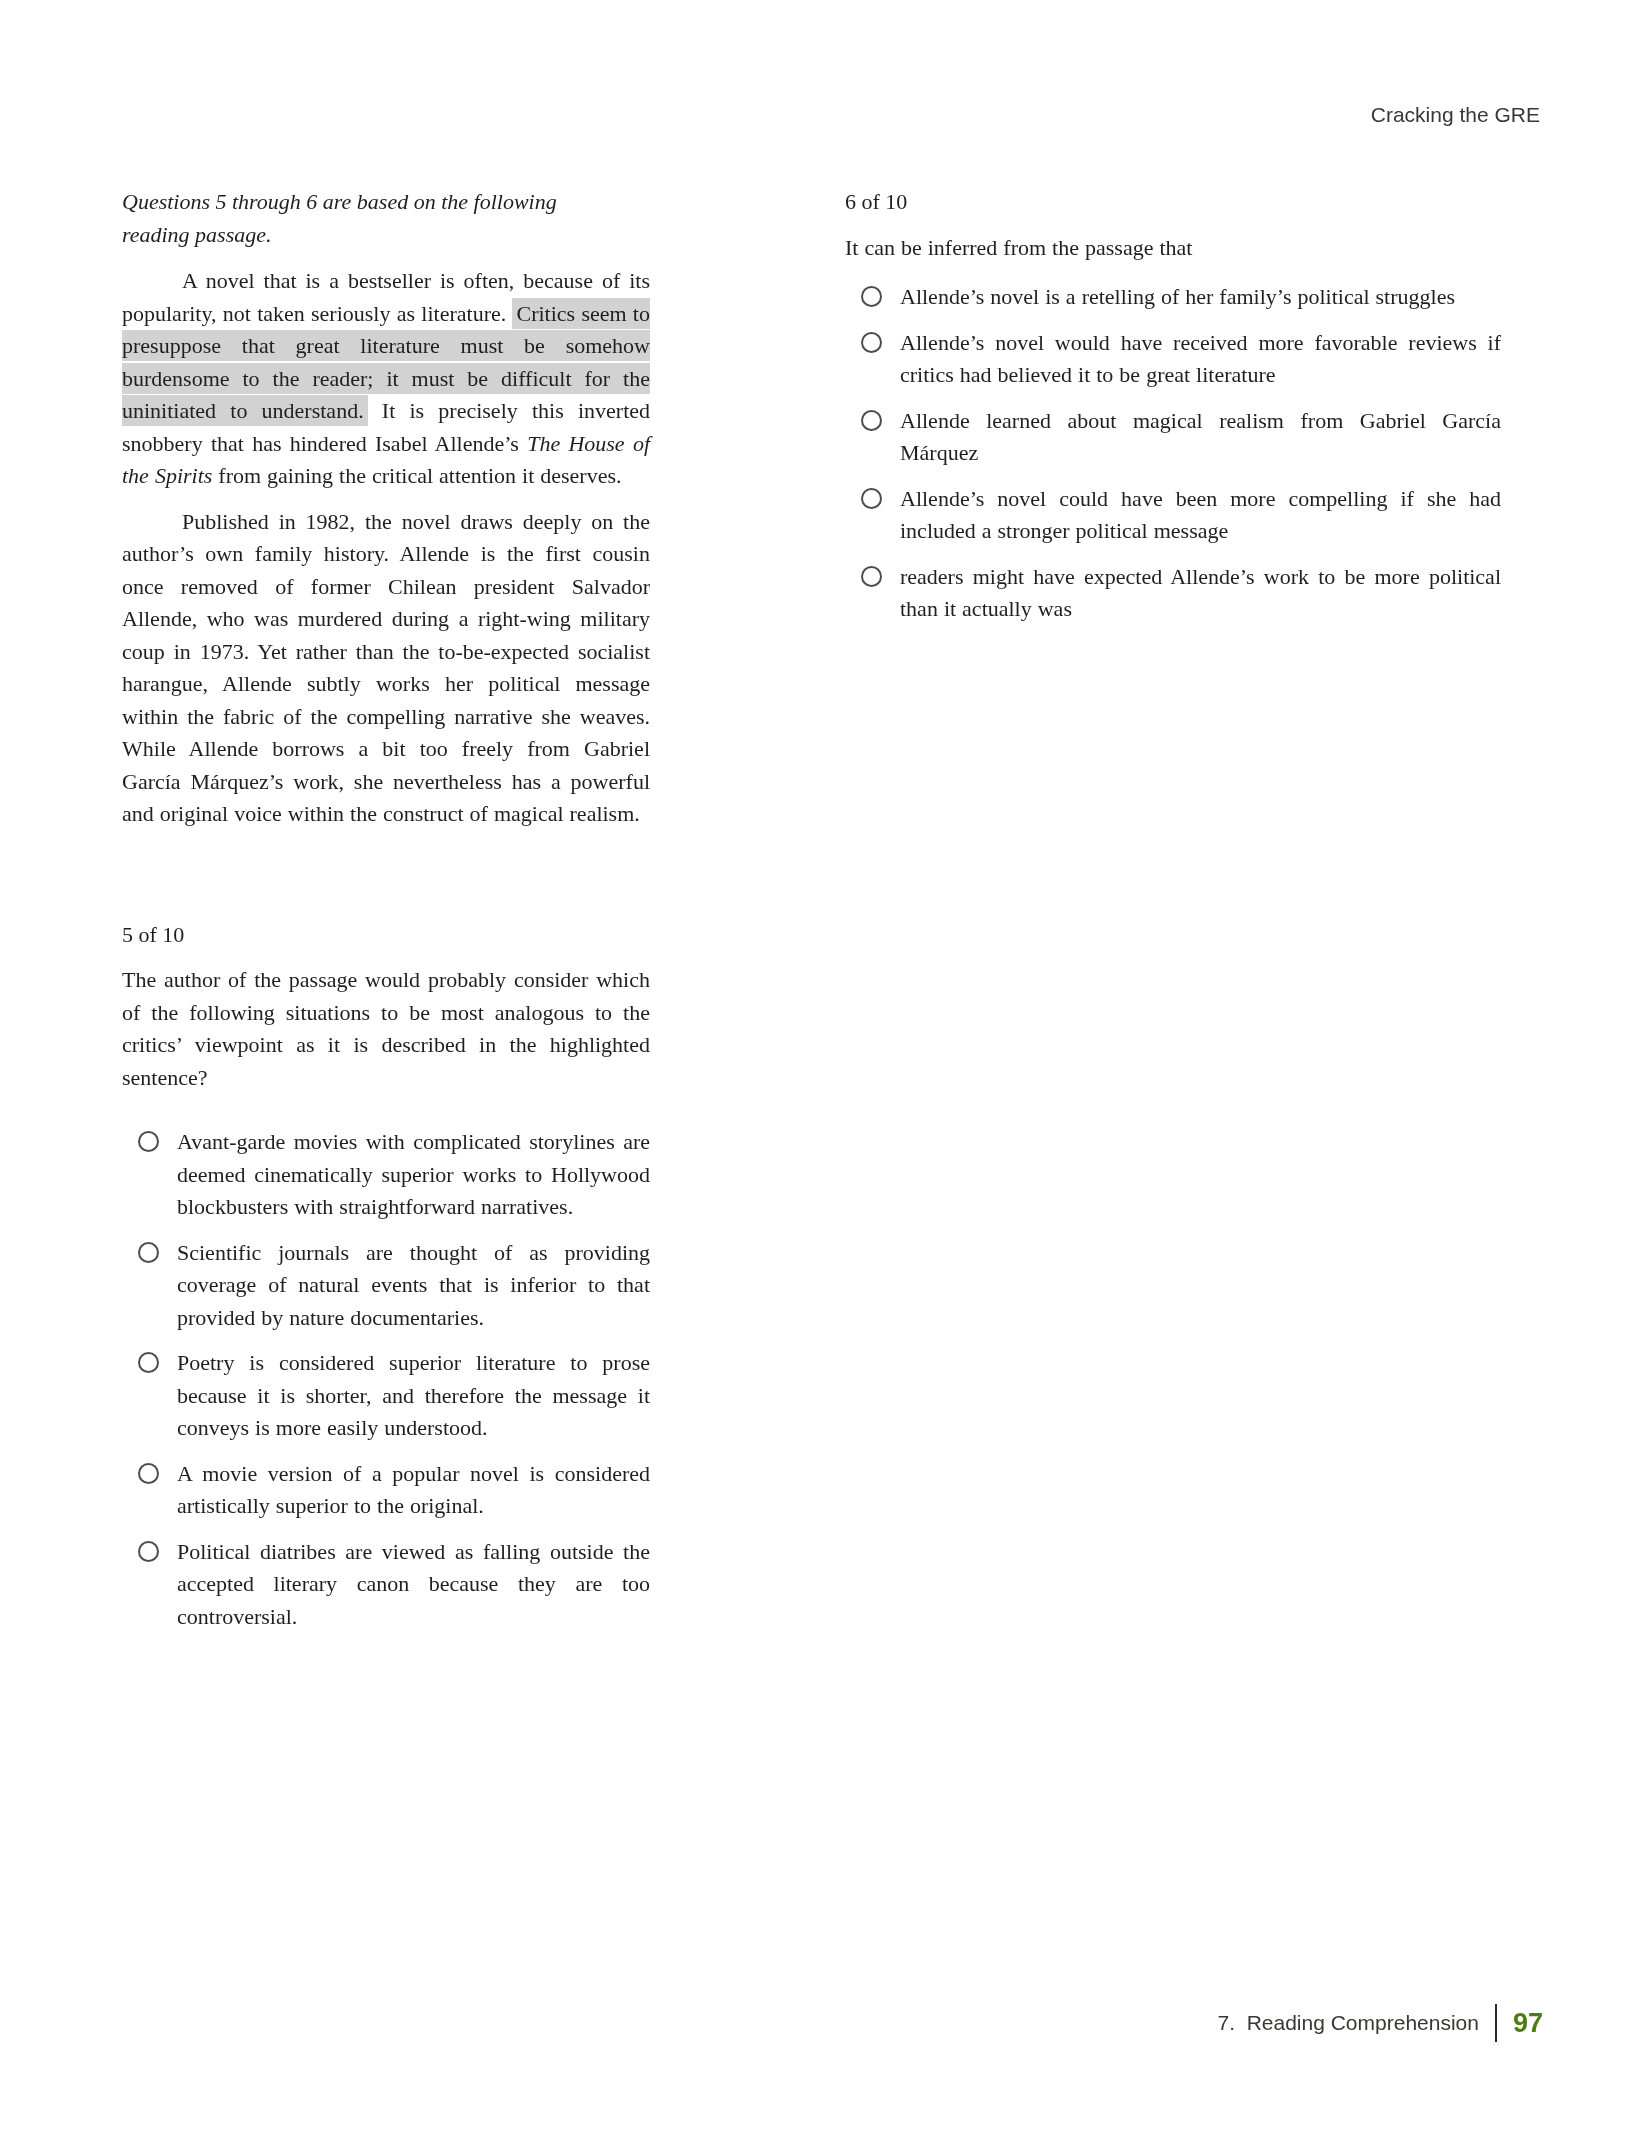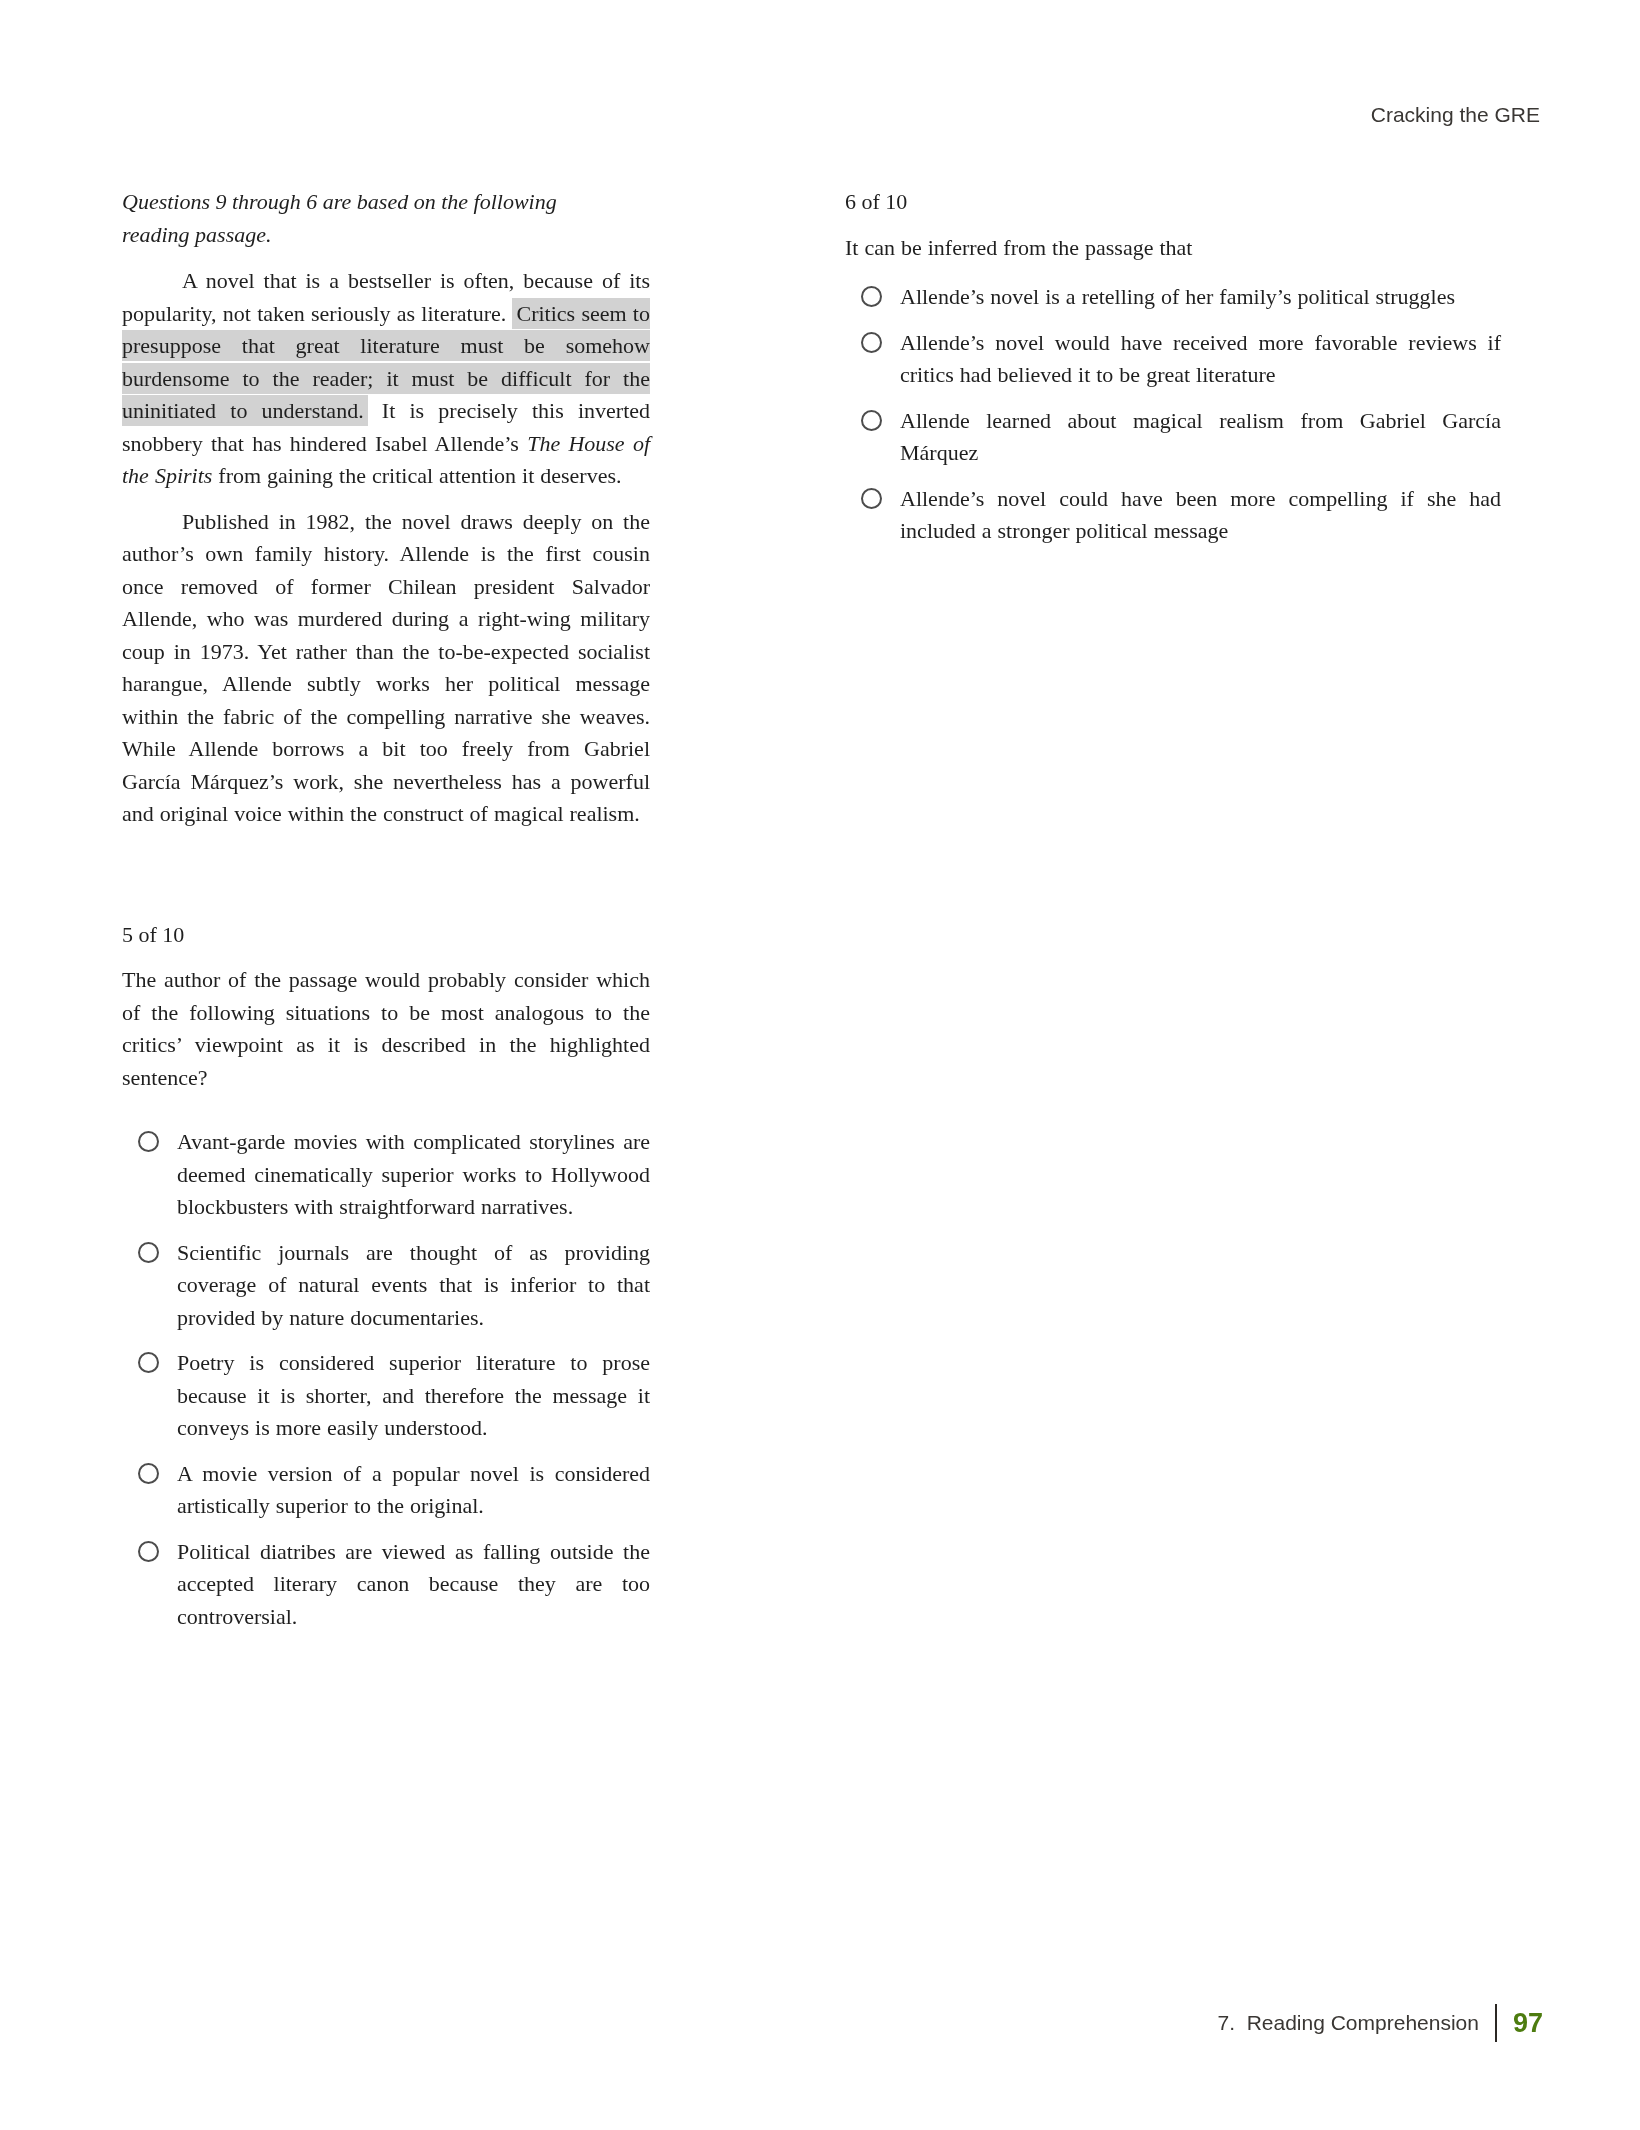--- a/index.html
+++ b/index.html
@@ -108,21 +108,21 @@
 </style>
 </head>
 <body>
 
 <div class="page">
 
   <div class="running-head">Cracking the GRE</div>
 
   <div class="col-left">
 
-    <p class="intro">Questions 9 through 6 are based on the following reading passage.</p>
+    <p class="intro">Questions 5 through 6 are based on the following reading passage.</p>
 
     <p class="para"><span>A novel that is a bestseller is often, because of its popularity, not taken seriously as literature. </span><span class="hl">Critics seem to presuppose that great literature must be somehow burdensome to the reader; it must be difficult for the uninitiated to understand.</span><span> It is precisely this inverted snobbery that has hindered Isabel Allende’s </span><span class="book-title">The House of the Spirits</span><span> from gaining the critical attention it deserves.</span></p>
 
     <p class="para">Published in 1982, the novel draws deeply on the author’s own family history. Allende is the first cousin once removed of former Chilean president Salvador Allende, who was murdered during a right-wing military coup in 1973. Yet rather than the to-be-expected socialist harangue, Allende subtly works her political message within the fabric of the compelling narrative she weaves. While Allende borrows a bit too freely from Gabriel García Márquez’s work, she nevertheless has a powerful and original voice within the construct of magical realism.</p>
 
     <div class="q-label section-gap">5 of 10</div>
 
     <p class="stem">The author of the passage would probably consider which of the following situations to be most analogous to the critics’ viewpoint as it is described in the highlighted sentence?</p>
 
     <div class="options">
@@ -165,20 +165,24 @@
         <span class="opt-text">Allende’s novel would have received more favorable reviews if critics had believed it to be great literature</span>
       </div>
       <div class="option">
         <span class="radio"></span>
         <span class="opt-text">Allende learned about magical realism from Gabriel García Márquez</span>
       </div>
       <div class="option">
         <span class="radio"></span>
         <span class="opt-text">Allende’s novel could have been more compelling if she had included a stronger political message</span>
       </div>
+      <div class="option">
+        <span class="radio"></span>
+        <span class="opt-text">readers might have expected Allende’s work to be more political than it actually was</span>
+      </div>
     </div>
   </div>
 
   <div class="footer">
     <span class="footer-section">7.  Reading Comprehension</span>
     <span class="footer-divider"></span>
     <span class="footer-page">97</span>
   </div>
 
 </div>

